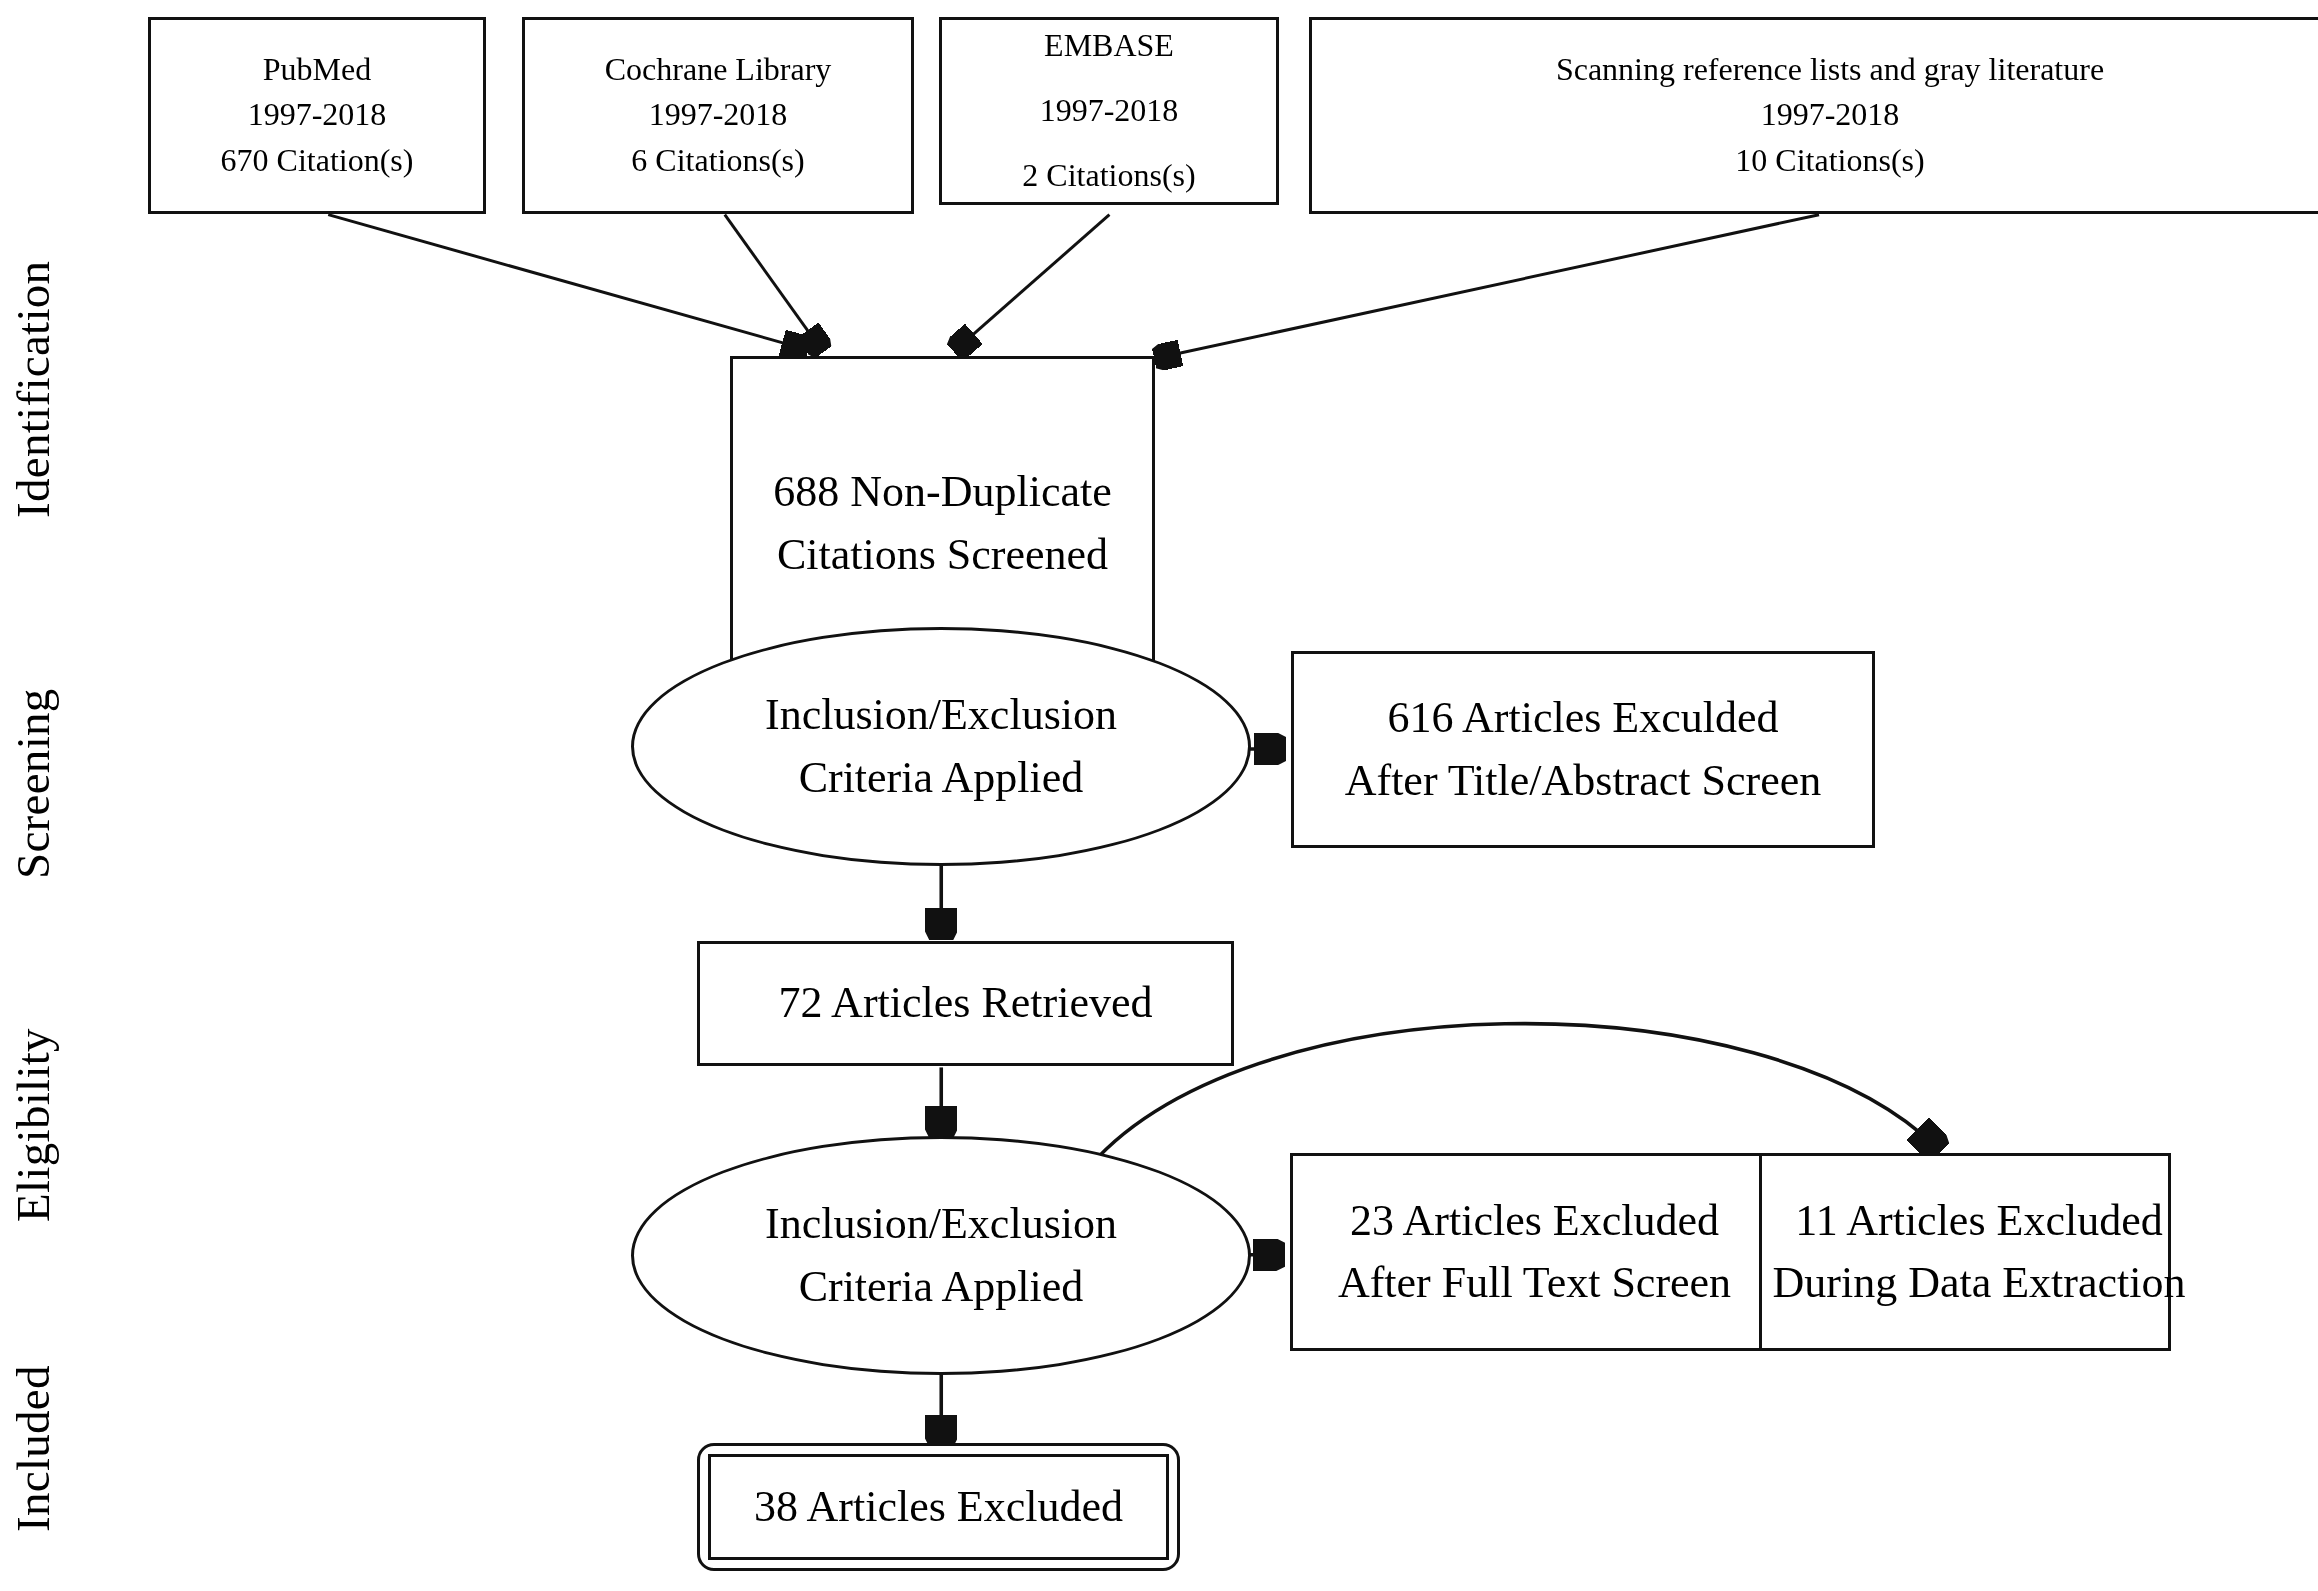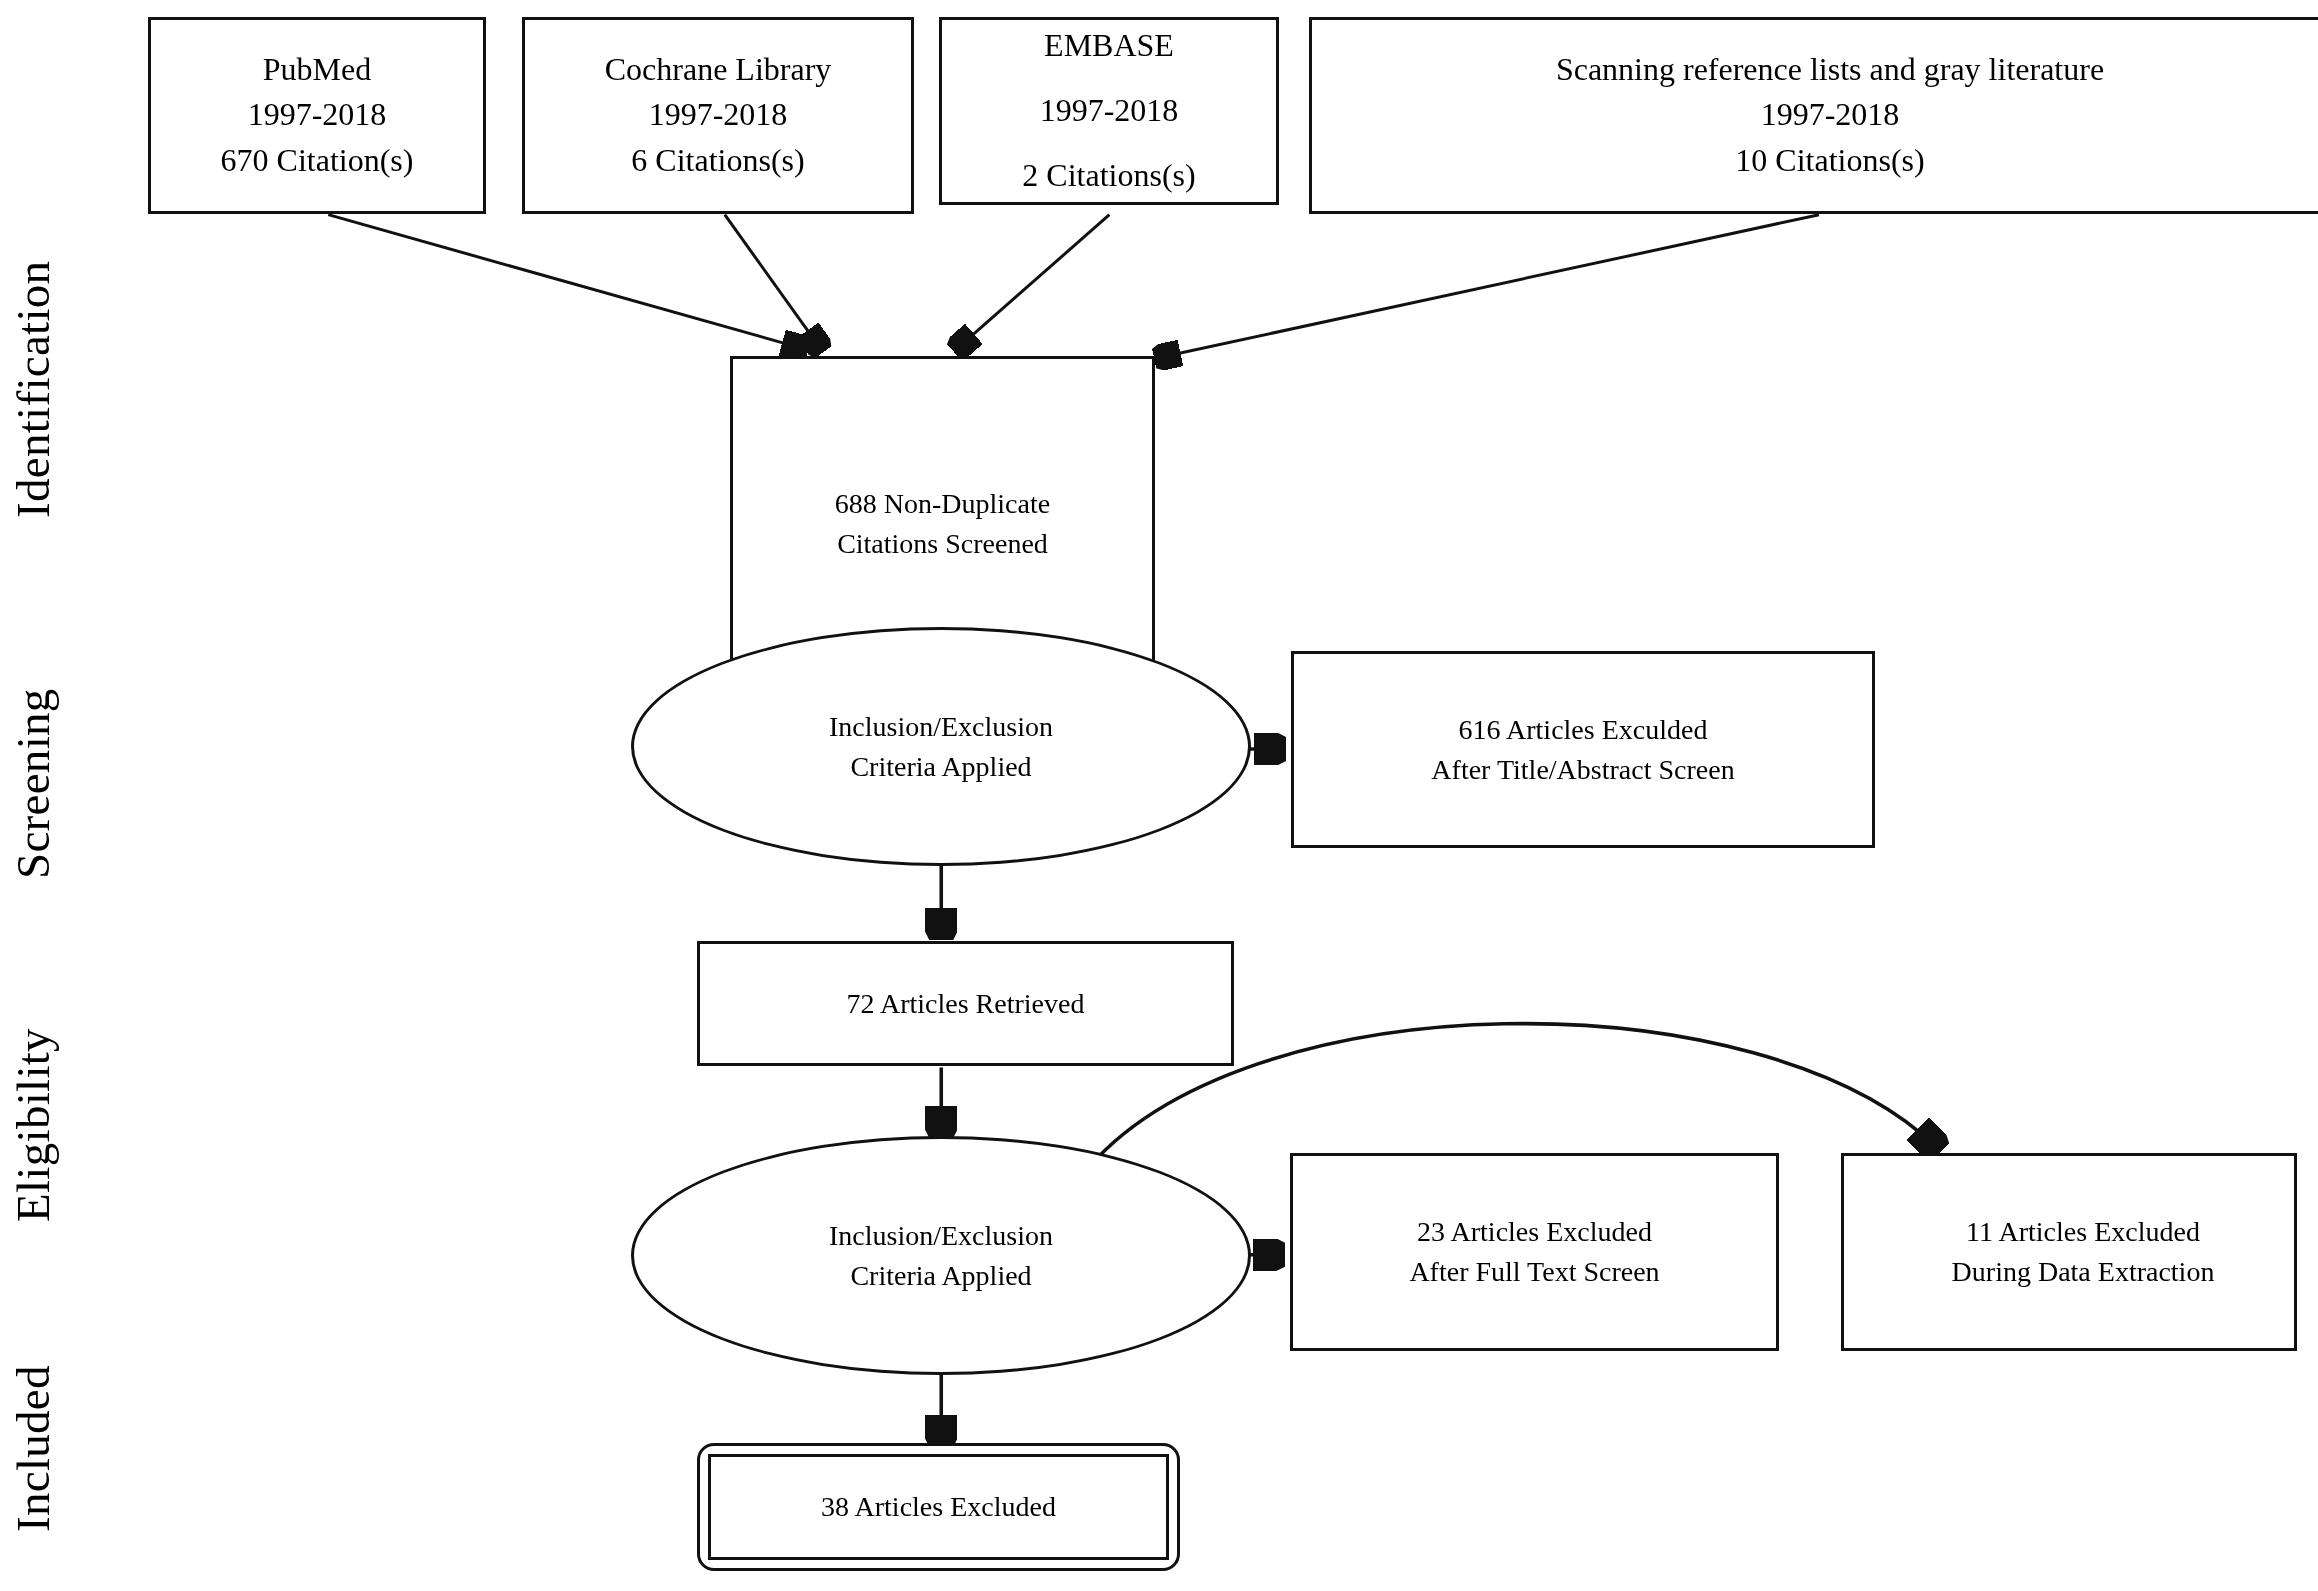--- a/index.html
+++ b/index.html
@@ -62,21 +62,21 @@
   }
   .ellipse {
     border: 3px solid #111111;
     border-radius: 50%;
     background: #ffffff;
   }
   .node .line {
     display: block;
     white-space: nowrap;
   }
-  .fs-main { font-size: 28px; }
+  .fs-main { font-size: 44px; }
   .fs-box  { font-size: 32px; }
 
   
   #edges {
     position: absolute;
     left: 0;
     top: 0;
     width: 2319px;
     height: 1591px;
     pointer-events: none;
@@ -173,21 +173,21 @@
   <div class="node ellipse" style="left:631px; top:1136px; width:620px; height:239px;">
     <span class="line fs-main">Inclusion/Exclusion</span>
     <span class="line fs-main">Criteria Applied</span>
   </div>
 
   <div class="node box" style="left:1290px; top:1153px; width:489px; height:198px;">
     <span class="line fs-main">23 Articles Excluded</span>
     <span class="line fs-main">After Full Text Screen</span>
   </div>
 
-  <div class="node box" style="left:1841px; top:1153px; width:456px; height:198px;padding-left:28px;">
+  <div class="node box" style="left:1759px; top:1153px; width:412px; height:198px;padding-left:28px;">
     <span class="line fs-main">11 Articles Excluded</span>
     <span class="line fs-main">During Data Extraction</span>
   </div>
 
   <div class="node box-double" style="left:697px; top:1443px; width:483px; height:128px;border-radius:17px;">
     <div class="inner">
       <span class="line fs-main">38 Articles Excluded</span>
     </div>
   </div>
 

